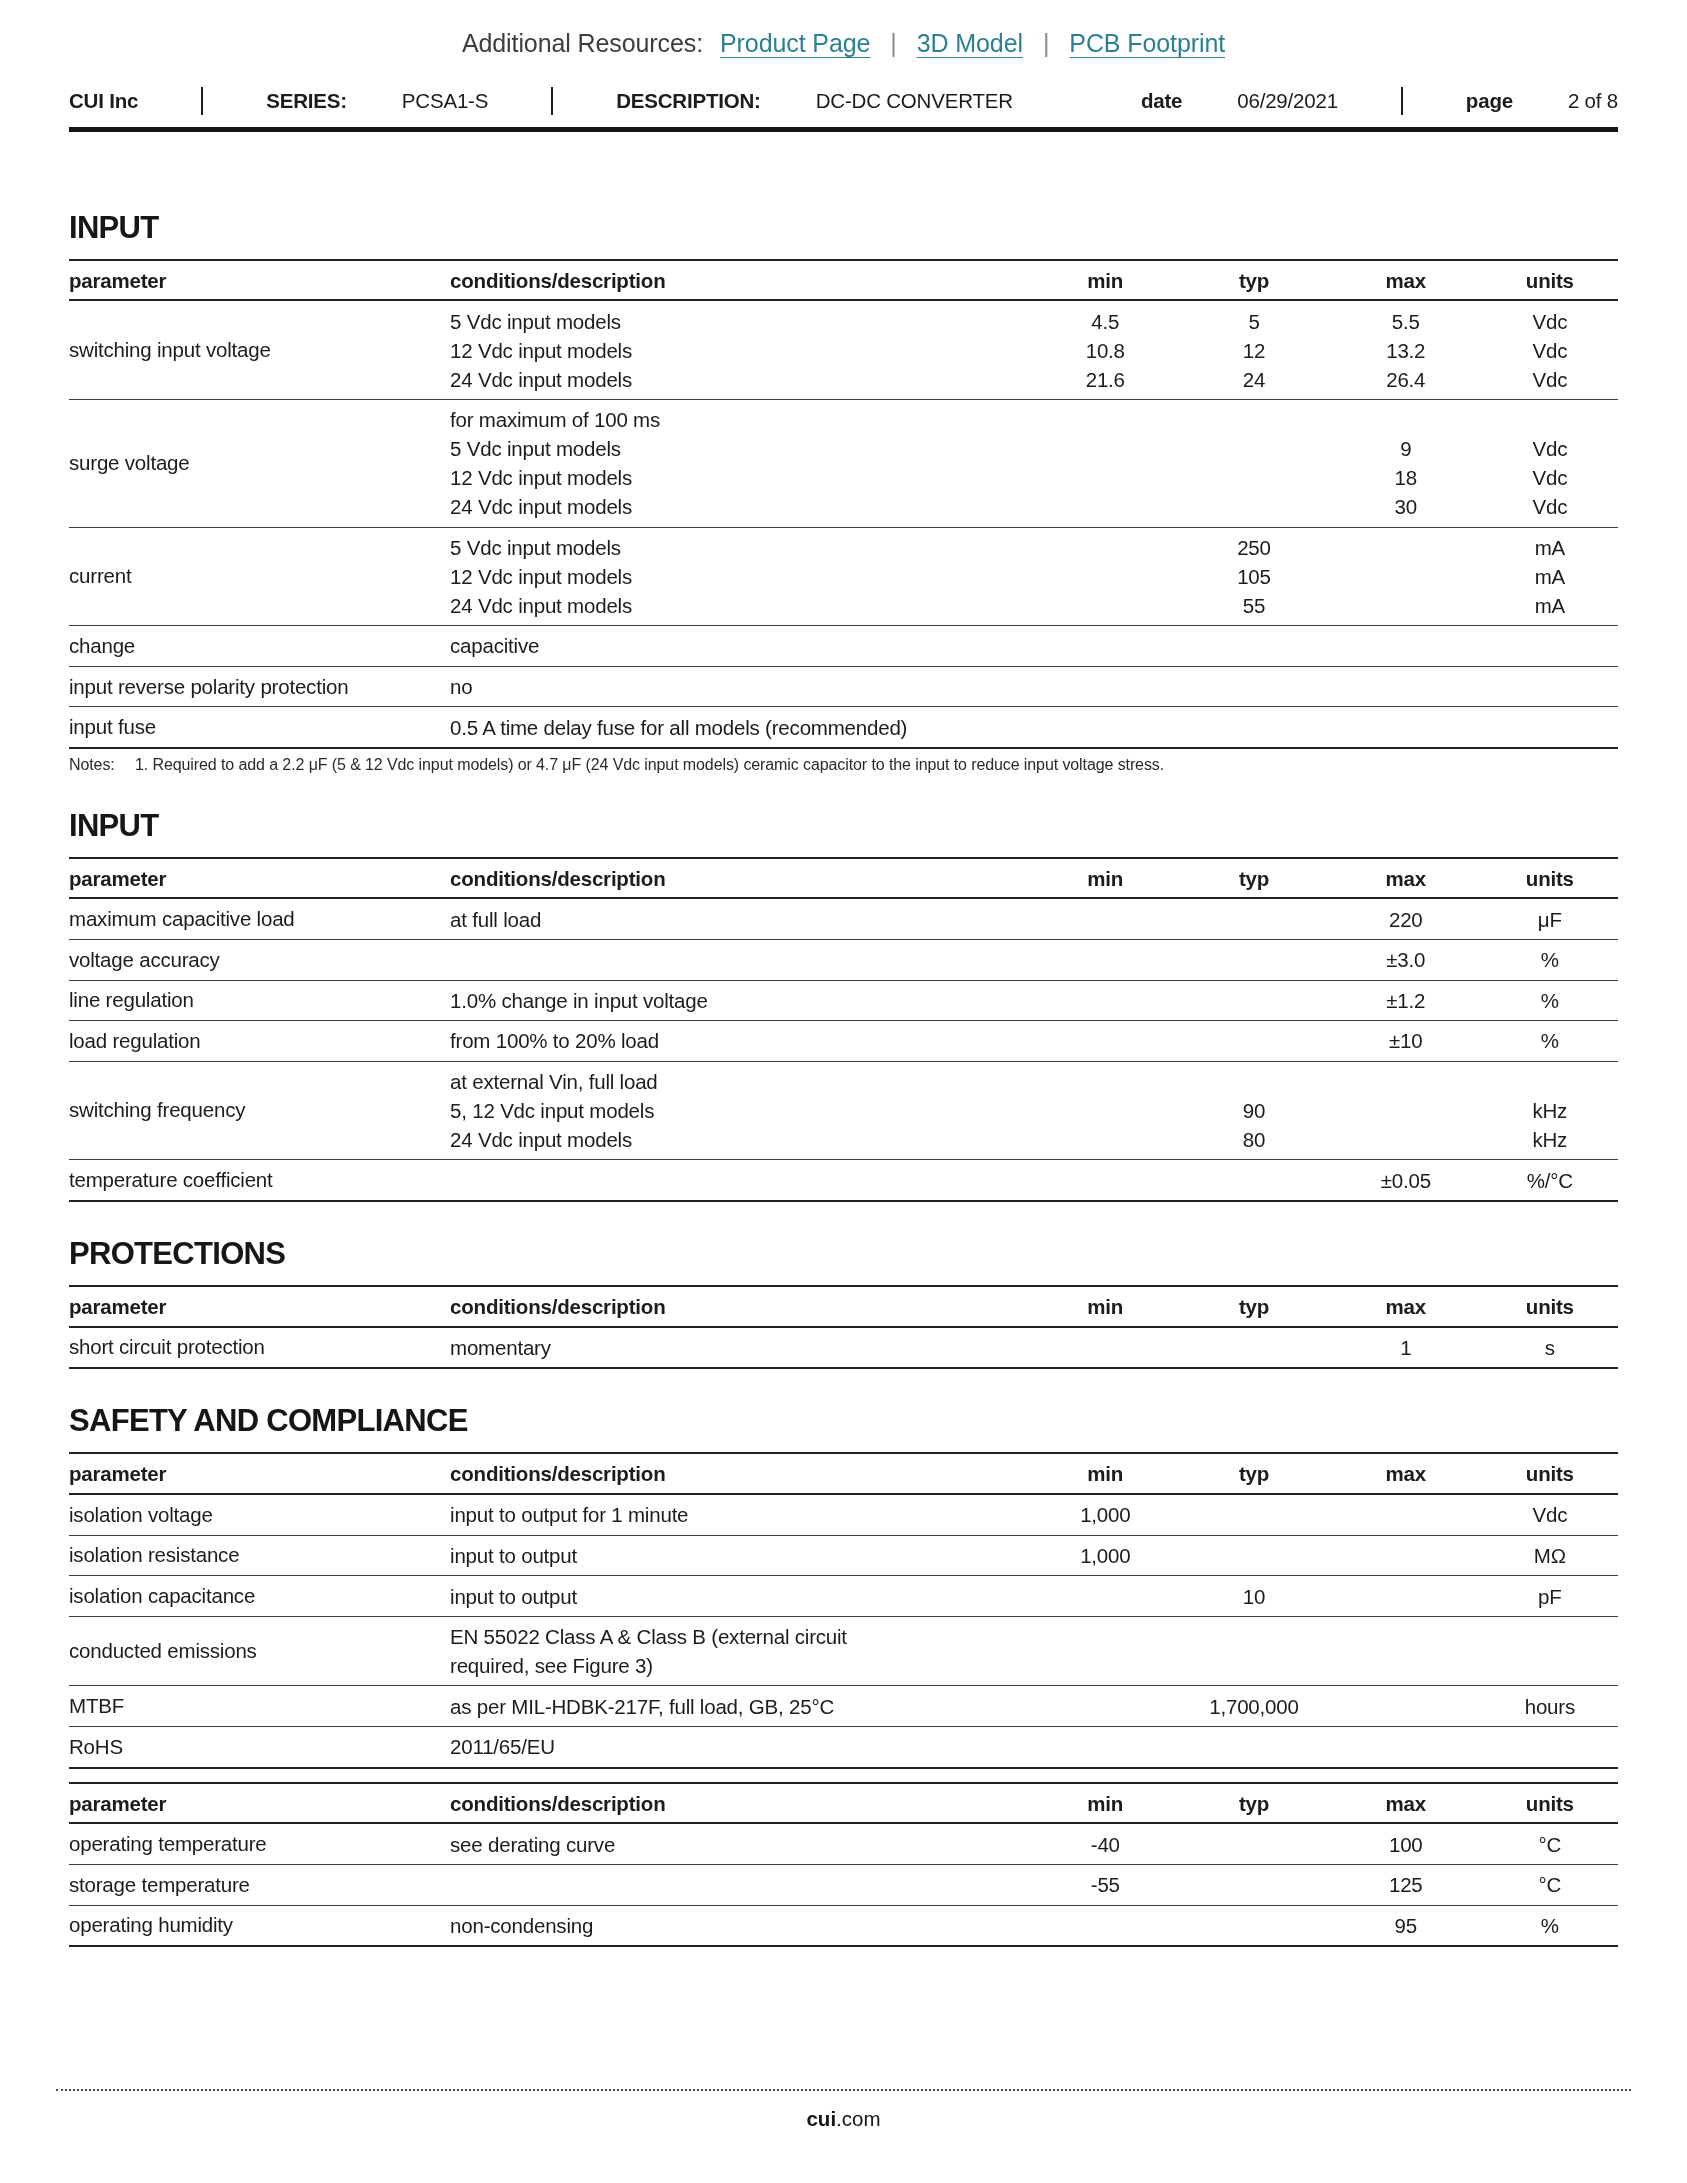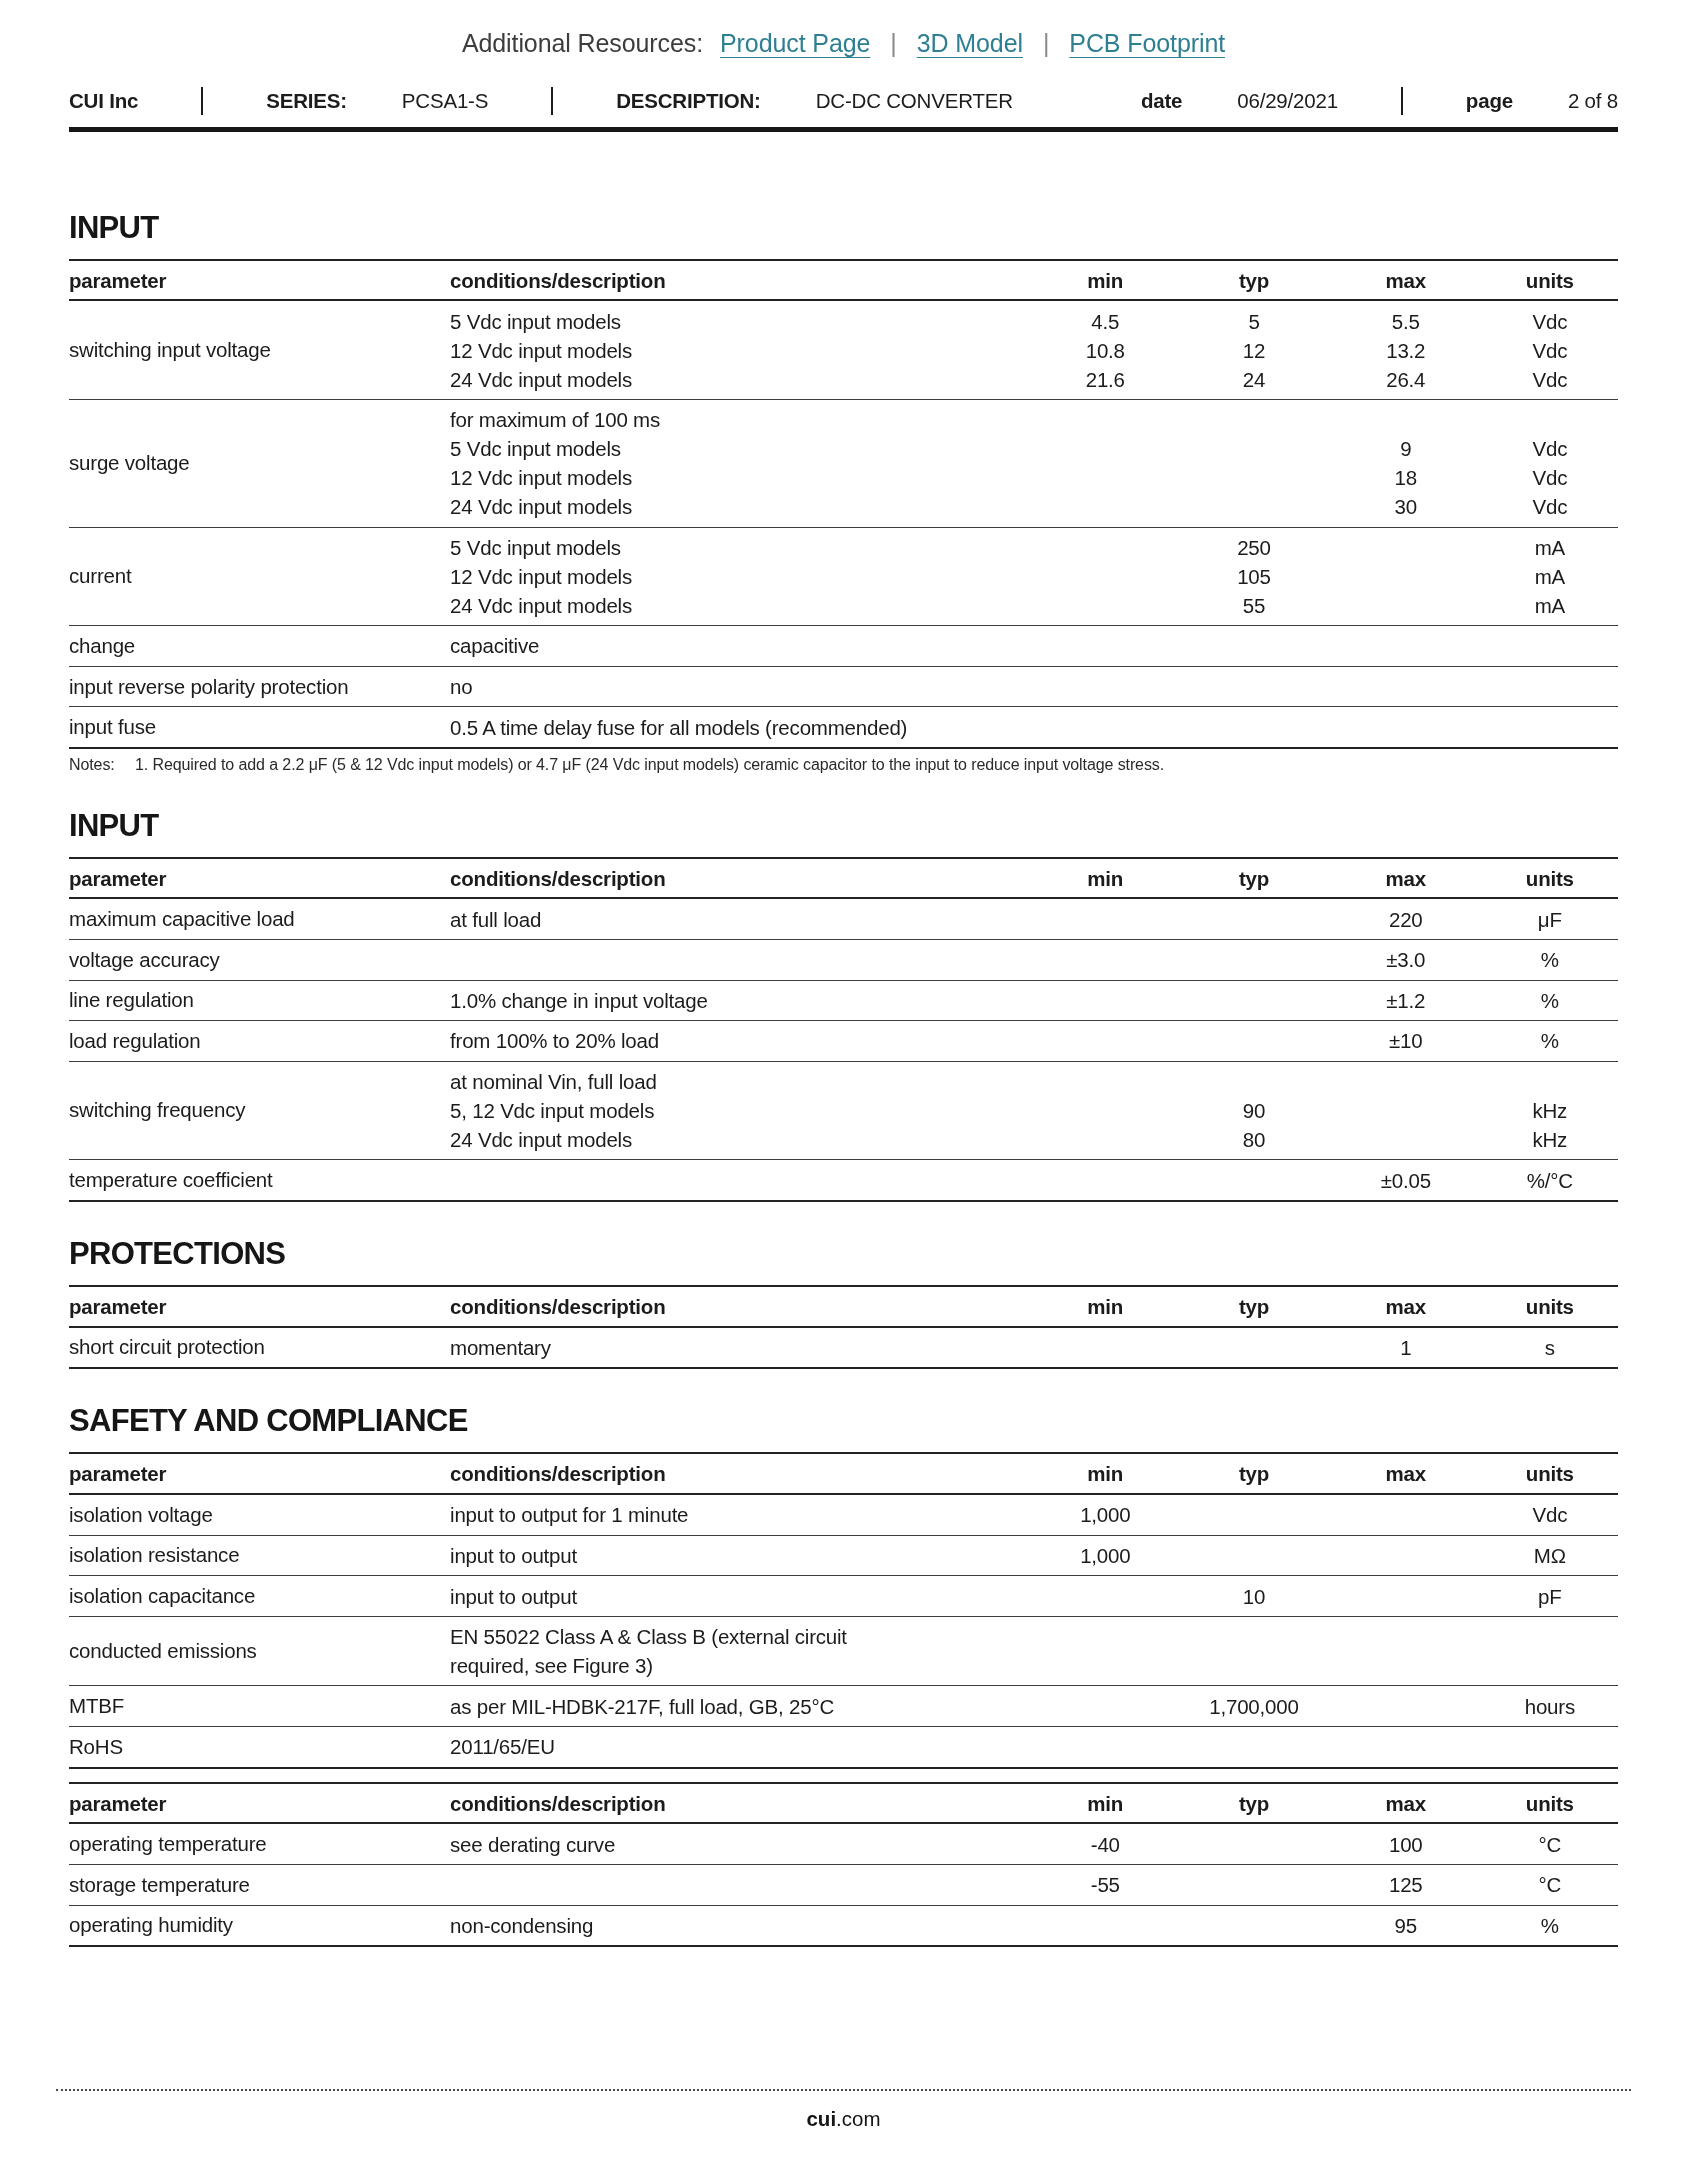--- a/index.html
+++ b/index.html
@@ -349,21 +349,21 @@
                 <div class="ln">±10</div>
               </td>
     <td class="c">
                 <div class="ln">%</div>
               </td>
   </tr>
 
   <tr>
     <td class="param">switching frequency</td>
     <td>
-                <div class="ln">at nominal Vin, full load</div>
+                <div class="ln">at external Vin, full load</div>
                 <div class="ln">5, 12 Vdc input models</div>
                 <div class="ln">24 Vdc input models</div>
               </td>
     <td class="c">
                 <div class="ln"></div>
                 <div class="ln"></div>
                 <div class="ln"></div>
               </td>
     <td class="c">
                 <div class="ln"></div>

